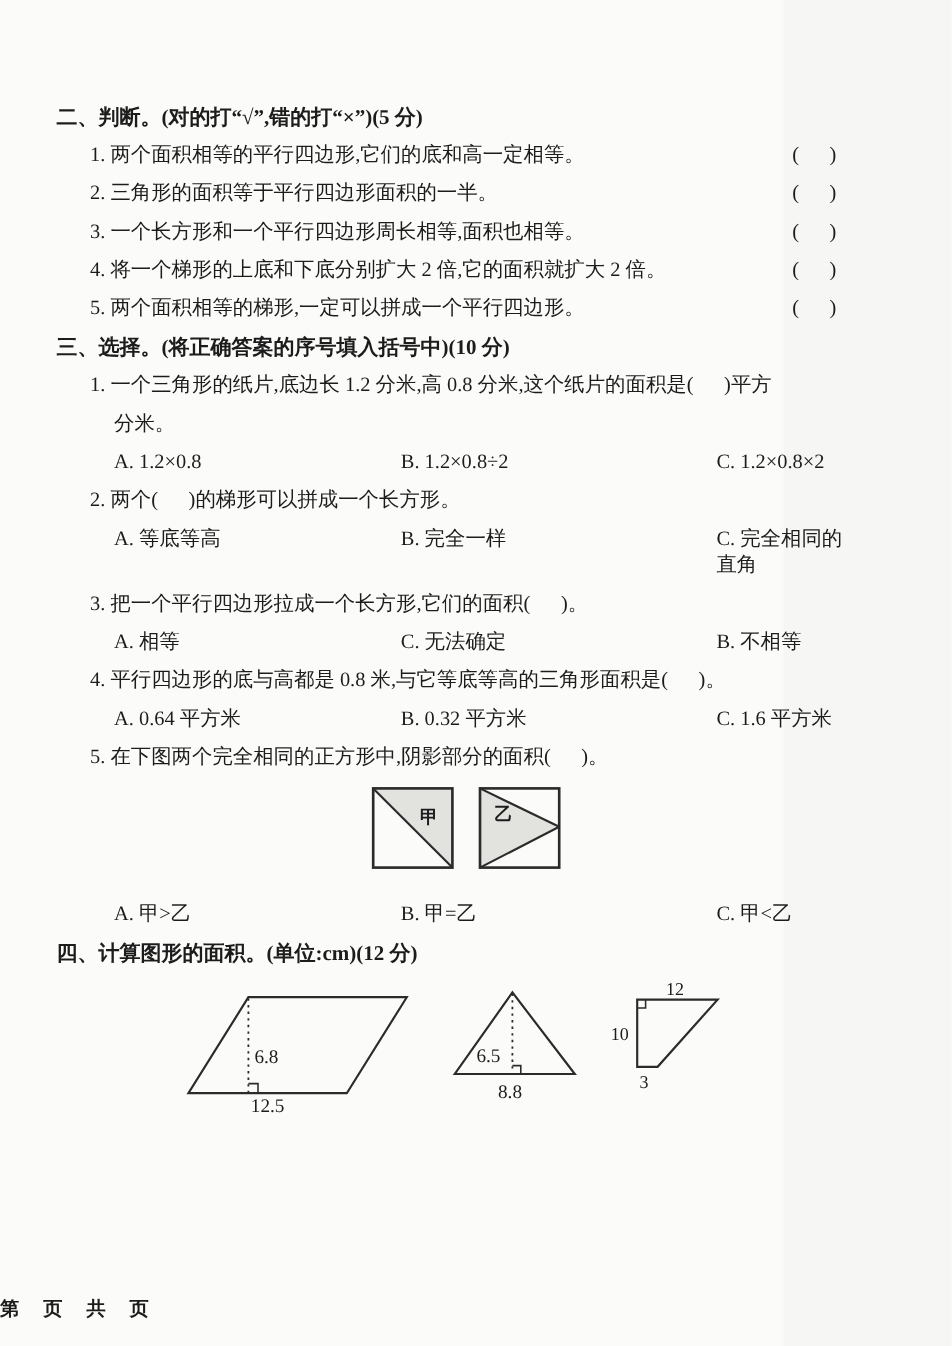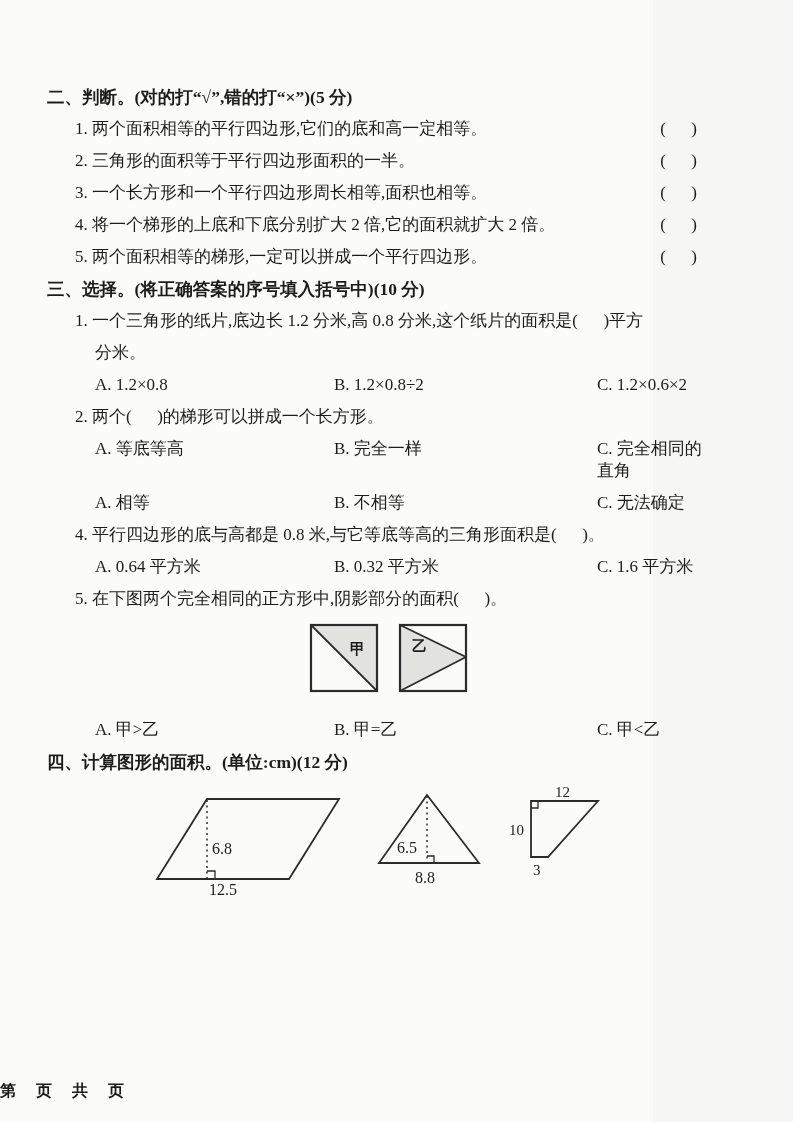--- a/index.html
+++ b/index.html
@@ -94,34 +94,35 @@
     </div>
 
     <div>
       <p class="sec-title">三、选择。(将正确答案的序号填入括号中)(10 分)</p>
 
       <p class="q-text">1. 一个三角形的纸片,底边长 1.2 分米,高 0.8 分米,这个纸片的面积是(      )平方</p>
       <p class="q-text cont">分米。</p>
       <div class="opt-row">
         <span class="opt">A. 1.2×0.8</span>
         <span class="opt">B. 1.2×0.8÷2</span>
-        <span class="opt">C. 1.2×0.6×2</span>
+        <span class="opt">C. 1.2×0.8×2</span>
       </div>
 
       <p class="q-text">2. 两个(      )的梯形可以拼成一个长方形。</p>
       <div class="opt-row">
         <span class="opt">A. 等底等高</span>
         <span class="opt">B. 完全一样</span>
         <span class="opt">C. 完全相同的直角</span>
       </div>
 
+      <p class="q-text">3. 把一个平行四边形拉成一个长方形,它们的面积(      )。</p>
       <div class="opt-row">
         <span class="opt">A. 相等</span>
+        <span class="opt">C. 无法确定</span>
         <span class="opt">B. 不相等</span>
-        <span class="opt">C. 无法确定</span>
       </div>
 
       <p class="q-text">4. 平行四边形的底与高都是 0.8 米,与它等底等高的三角形面积是(      )。</p>
       <div class="opt-row">
         <span class="opt">A. 0.64 平方米</span>
         <span class="opt">B. 0.32 平方米</span>
         <span class="opt">C. 1.6 平方米</span>
       </div>
 
       <p class="q-text">5. 在下图两个完全相同的正方形中,阴影部分的面积(      )。</p>

